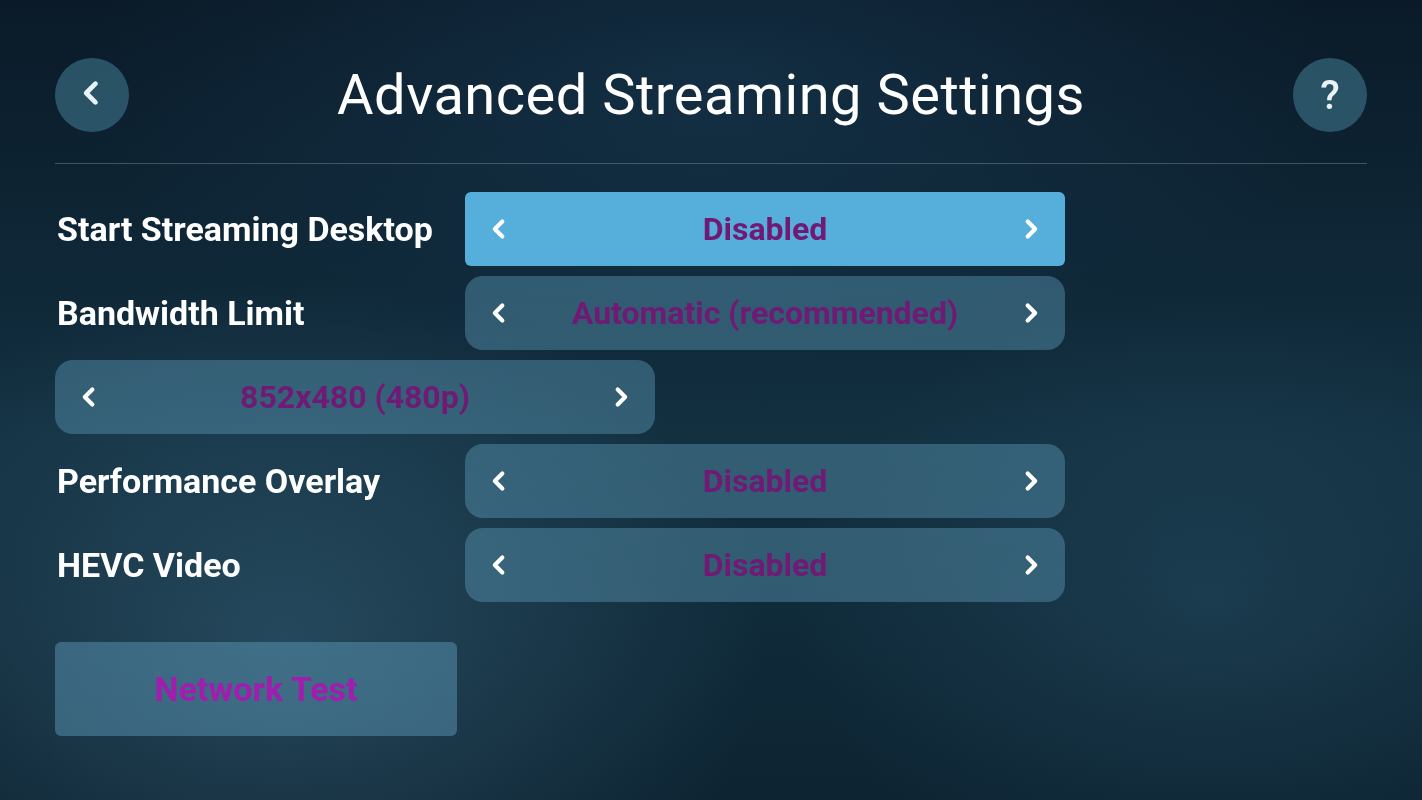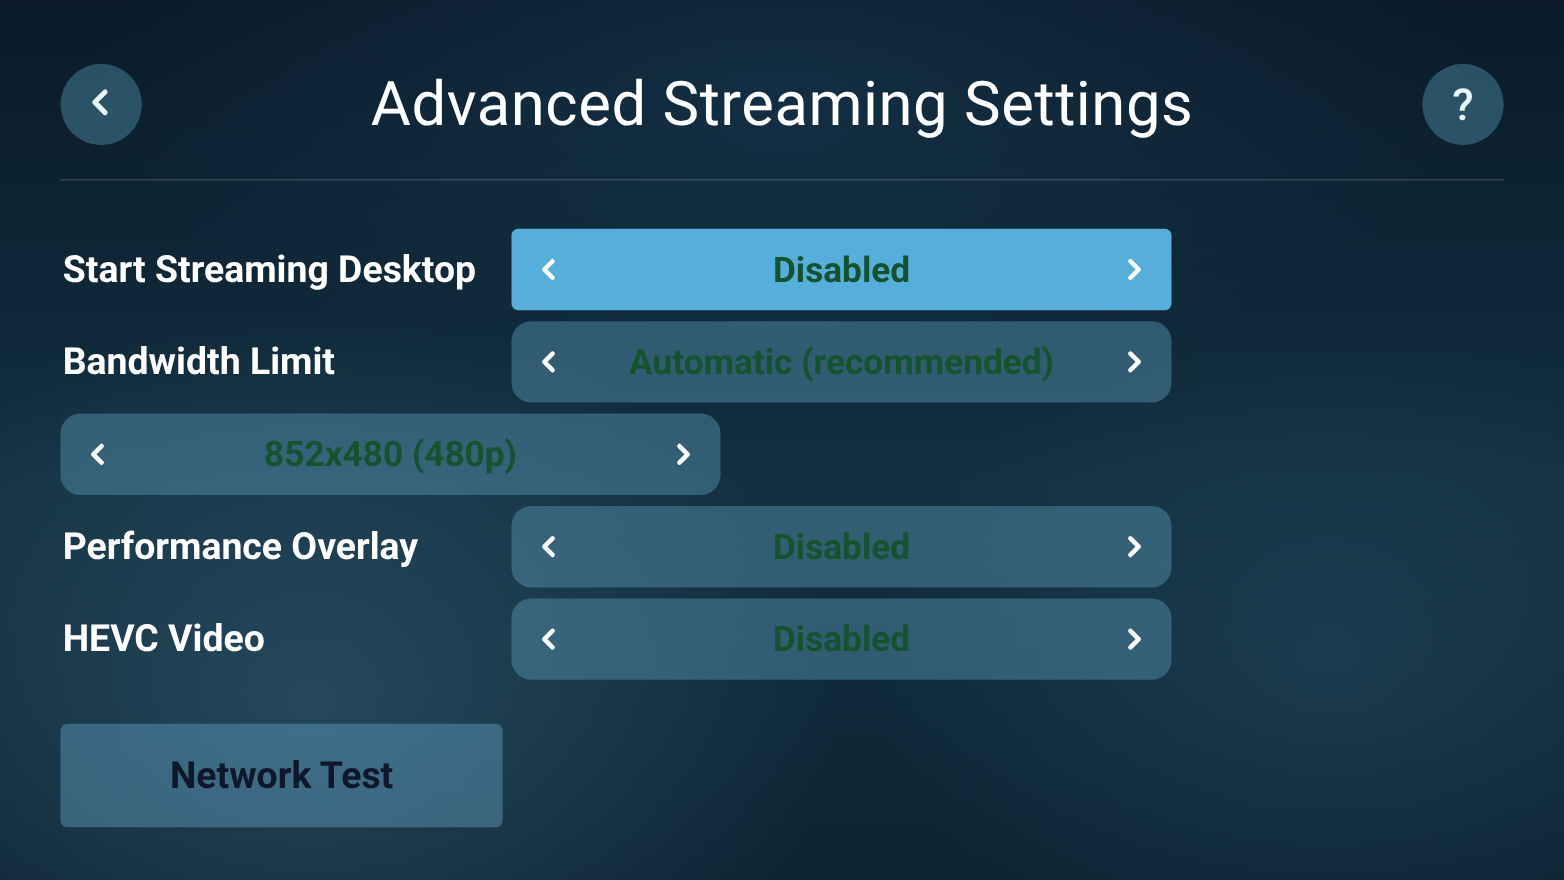--- a/index.html
+++ b/index.html
@@ -60,21 +60,21 @@
   }
 
   .divider {
     margin-top: 28px;
     height: 1px;
     background: rgba(255,255,255,0.22);
     width: 100%;
   }
 
   .settings {
-    margin-top: 44px;
+    margin-top: 28px;
   }
 
   .row {
     display: flex;
     align-items: center;
     margin-bottom: 10px;
   }
 
   .row-label {
     width: 410px;
@@ -99,21 +99,21 @@
     border-radius: 18px;
   }
   .selector.active {
     background: #56aedb;
   }
   .selector .value {
     flex: 1;
     text-align: center;
     font-size: 32px;
     font-weight: 700;
-    color: #14532d;
+    color: #701a75;
   }
   .selector .chev {
     width: 32px;
     height: 32px;
     display: flex;
     align-items: center;
     justify-content: center;
     flex-shrink: 0;
   }
   .selector .chev svg { width: 20px; height: 32px; }
@@ -126,21 +126,21 @@
   .action-btn {
     height: 94px;
     width: 402px;
     background: rgba(90,150,180,0.5);
     border-radius: 6px;
     display: flex;
     align-items: center;
     justify-content: center;
     font-size: 34px;
     font-weight: 700;
-    color: #0f172a;
+    color: #a21caf;
     cursor: pointer;
   }
 </style>
 </head>
 <body>
 
 <div class="page">
 
   <div class="header-row">
     <div class="circle-btn back">

